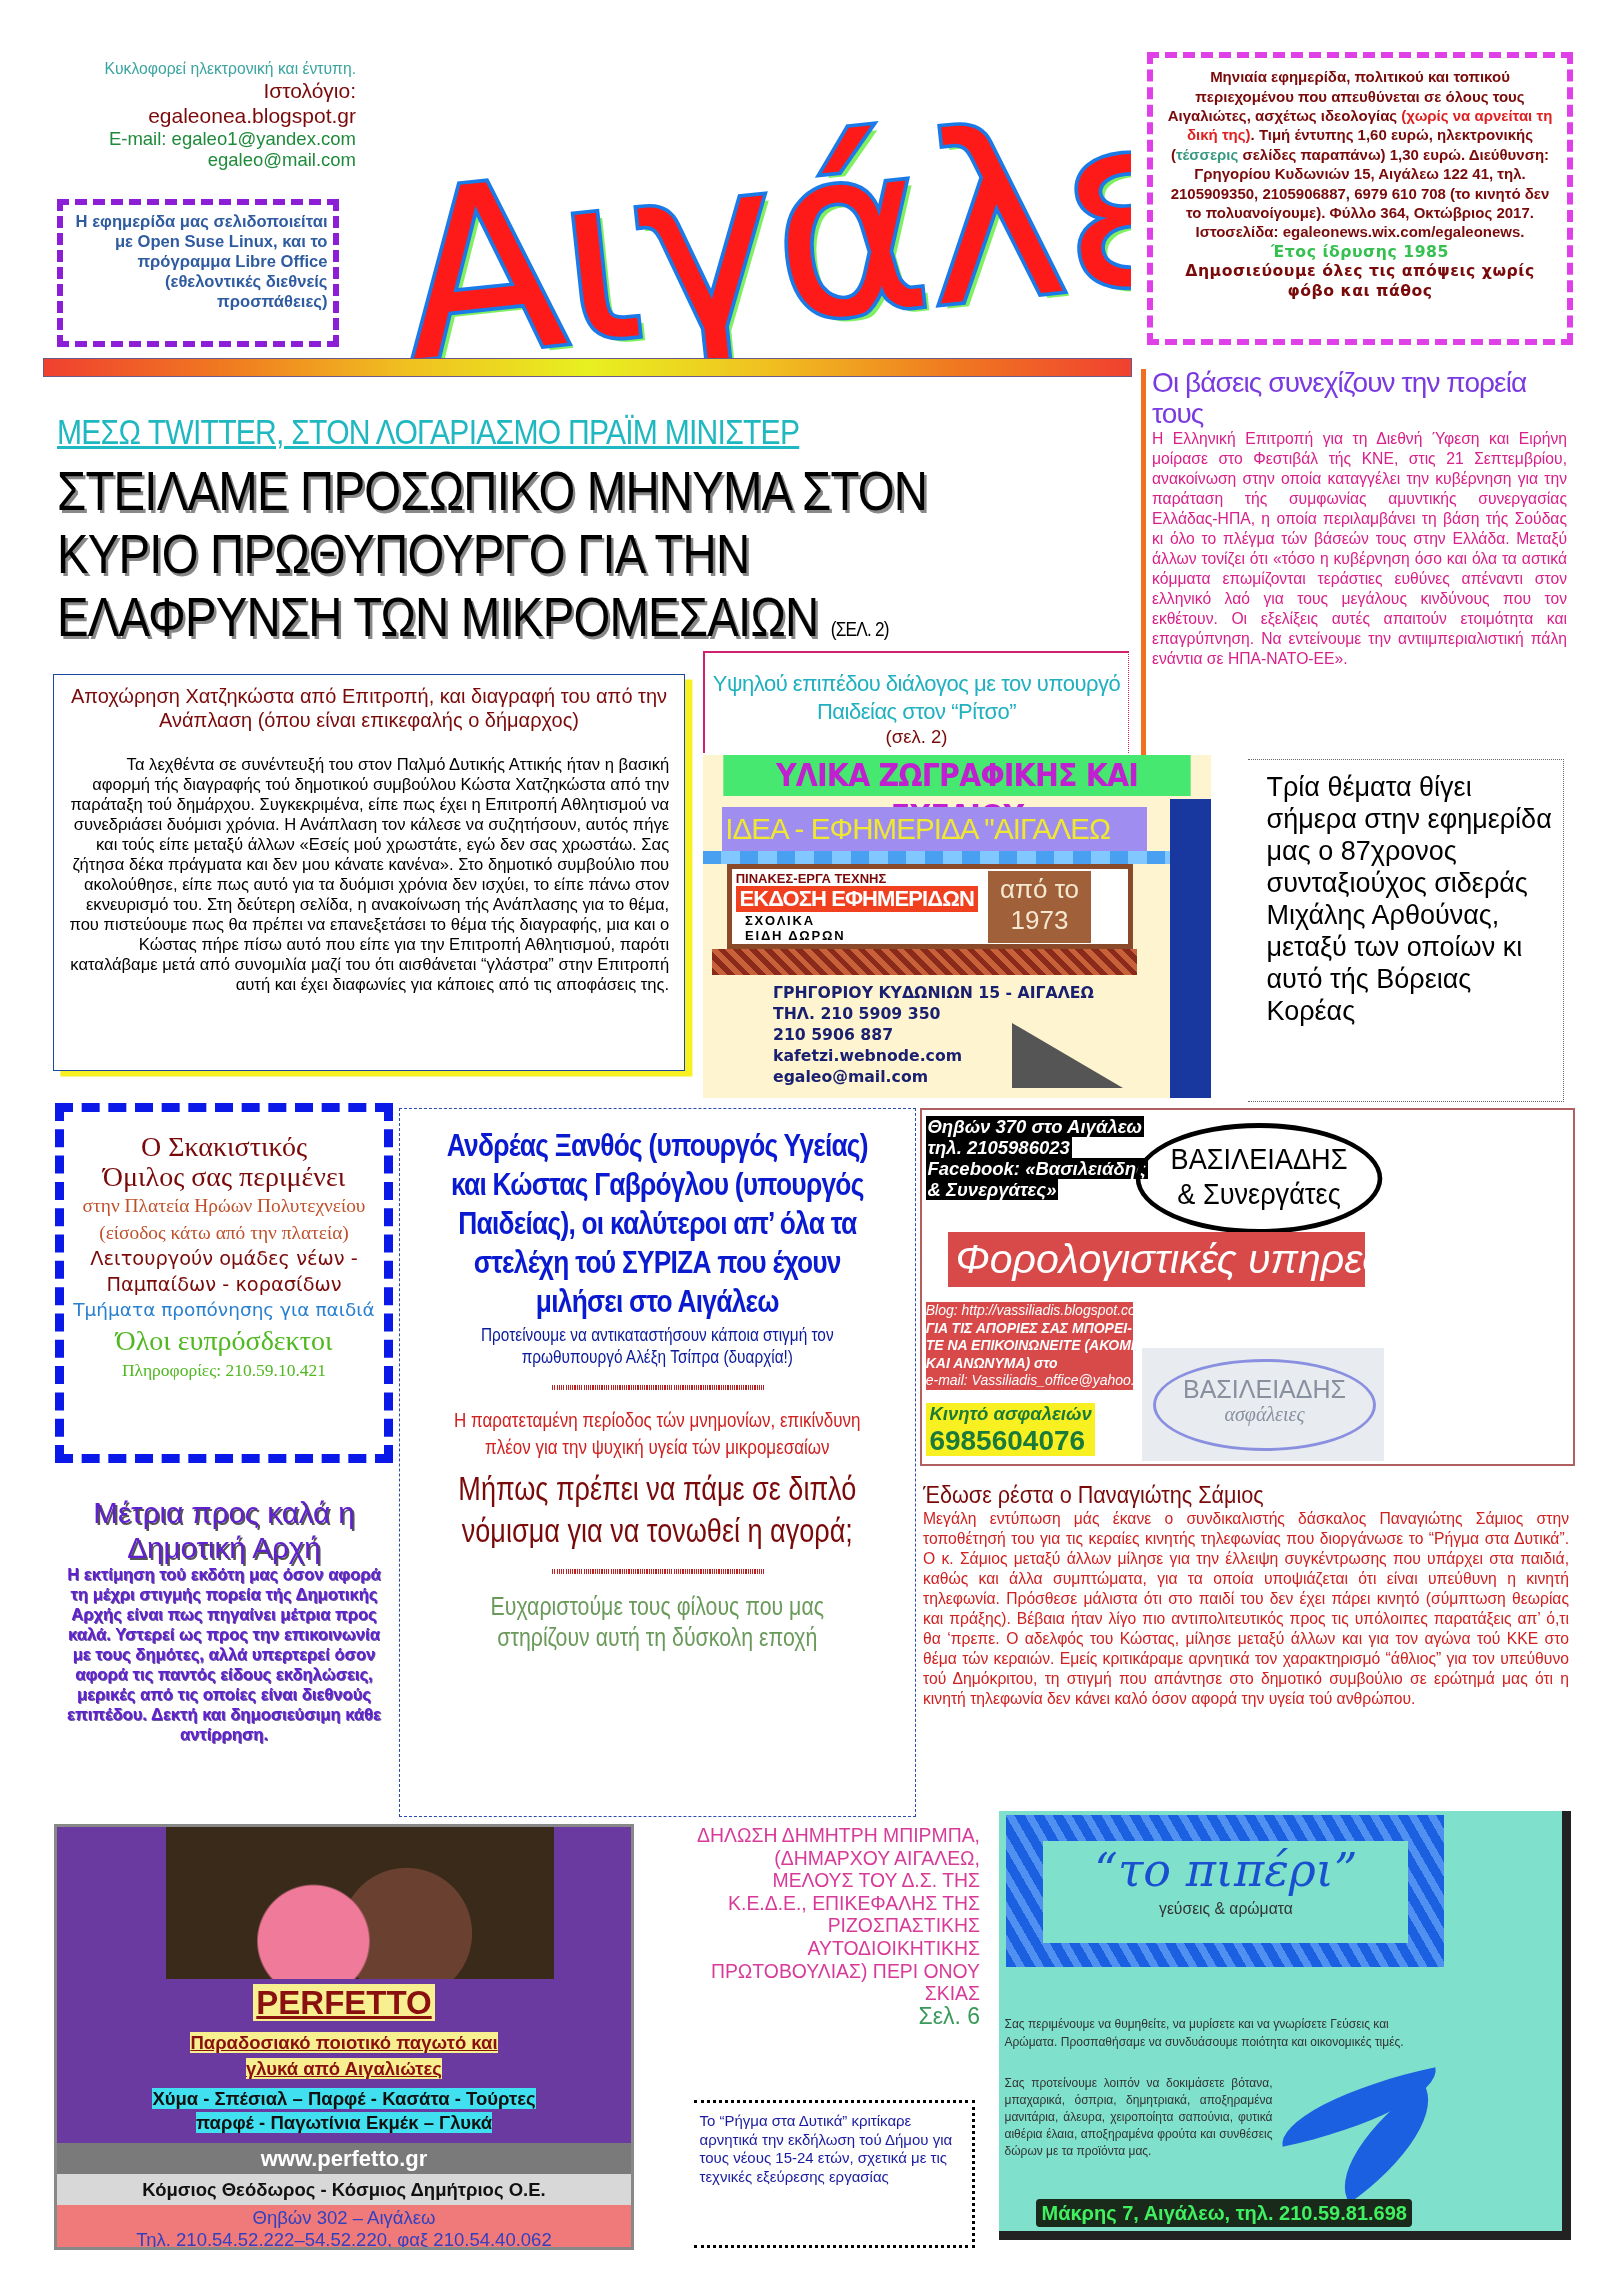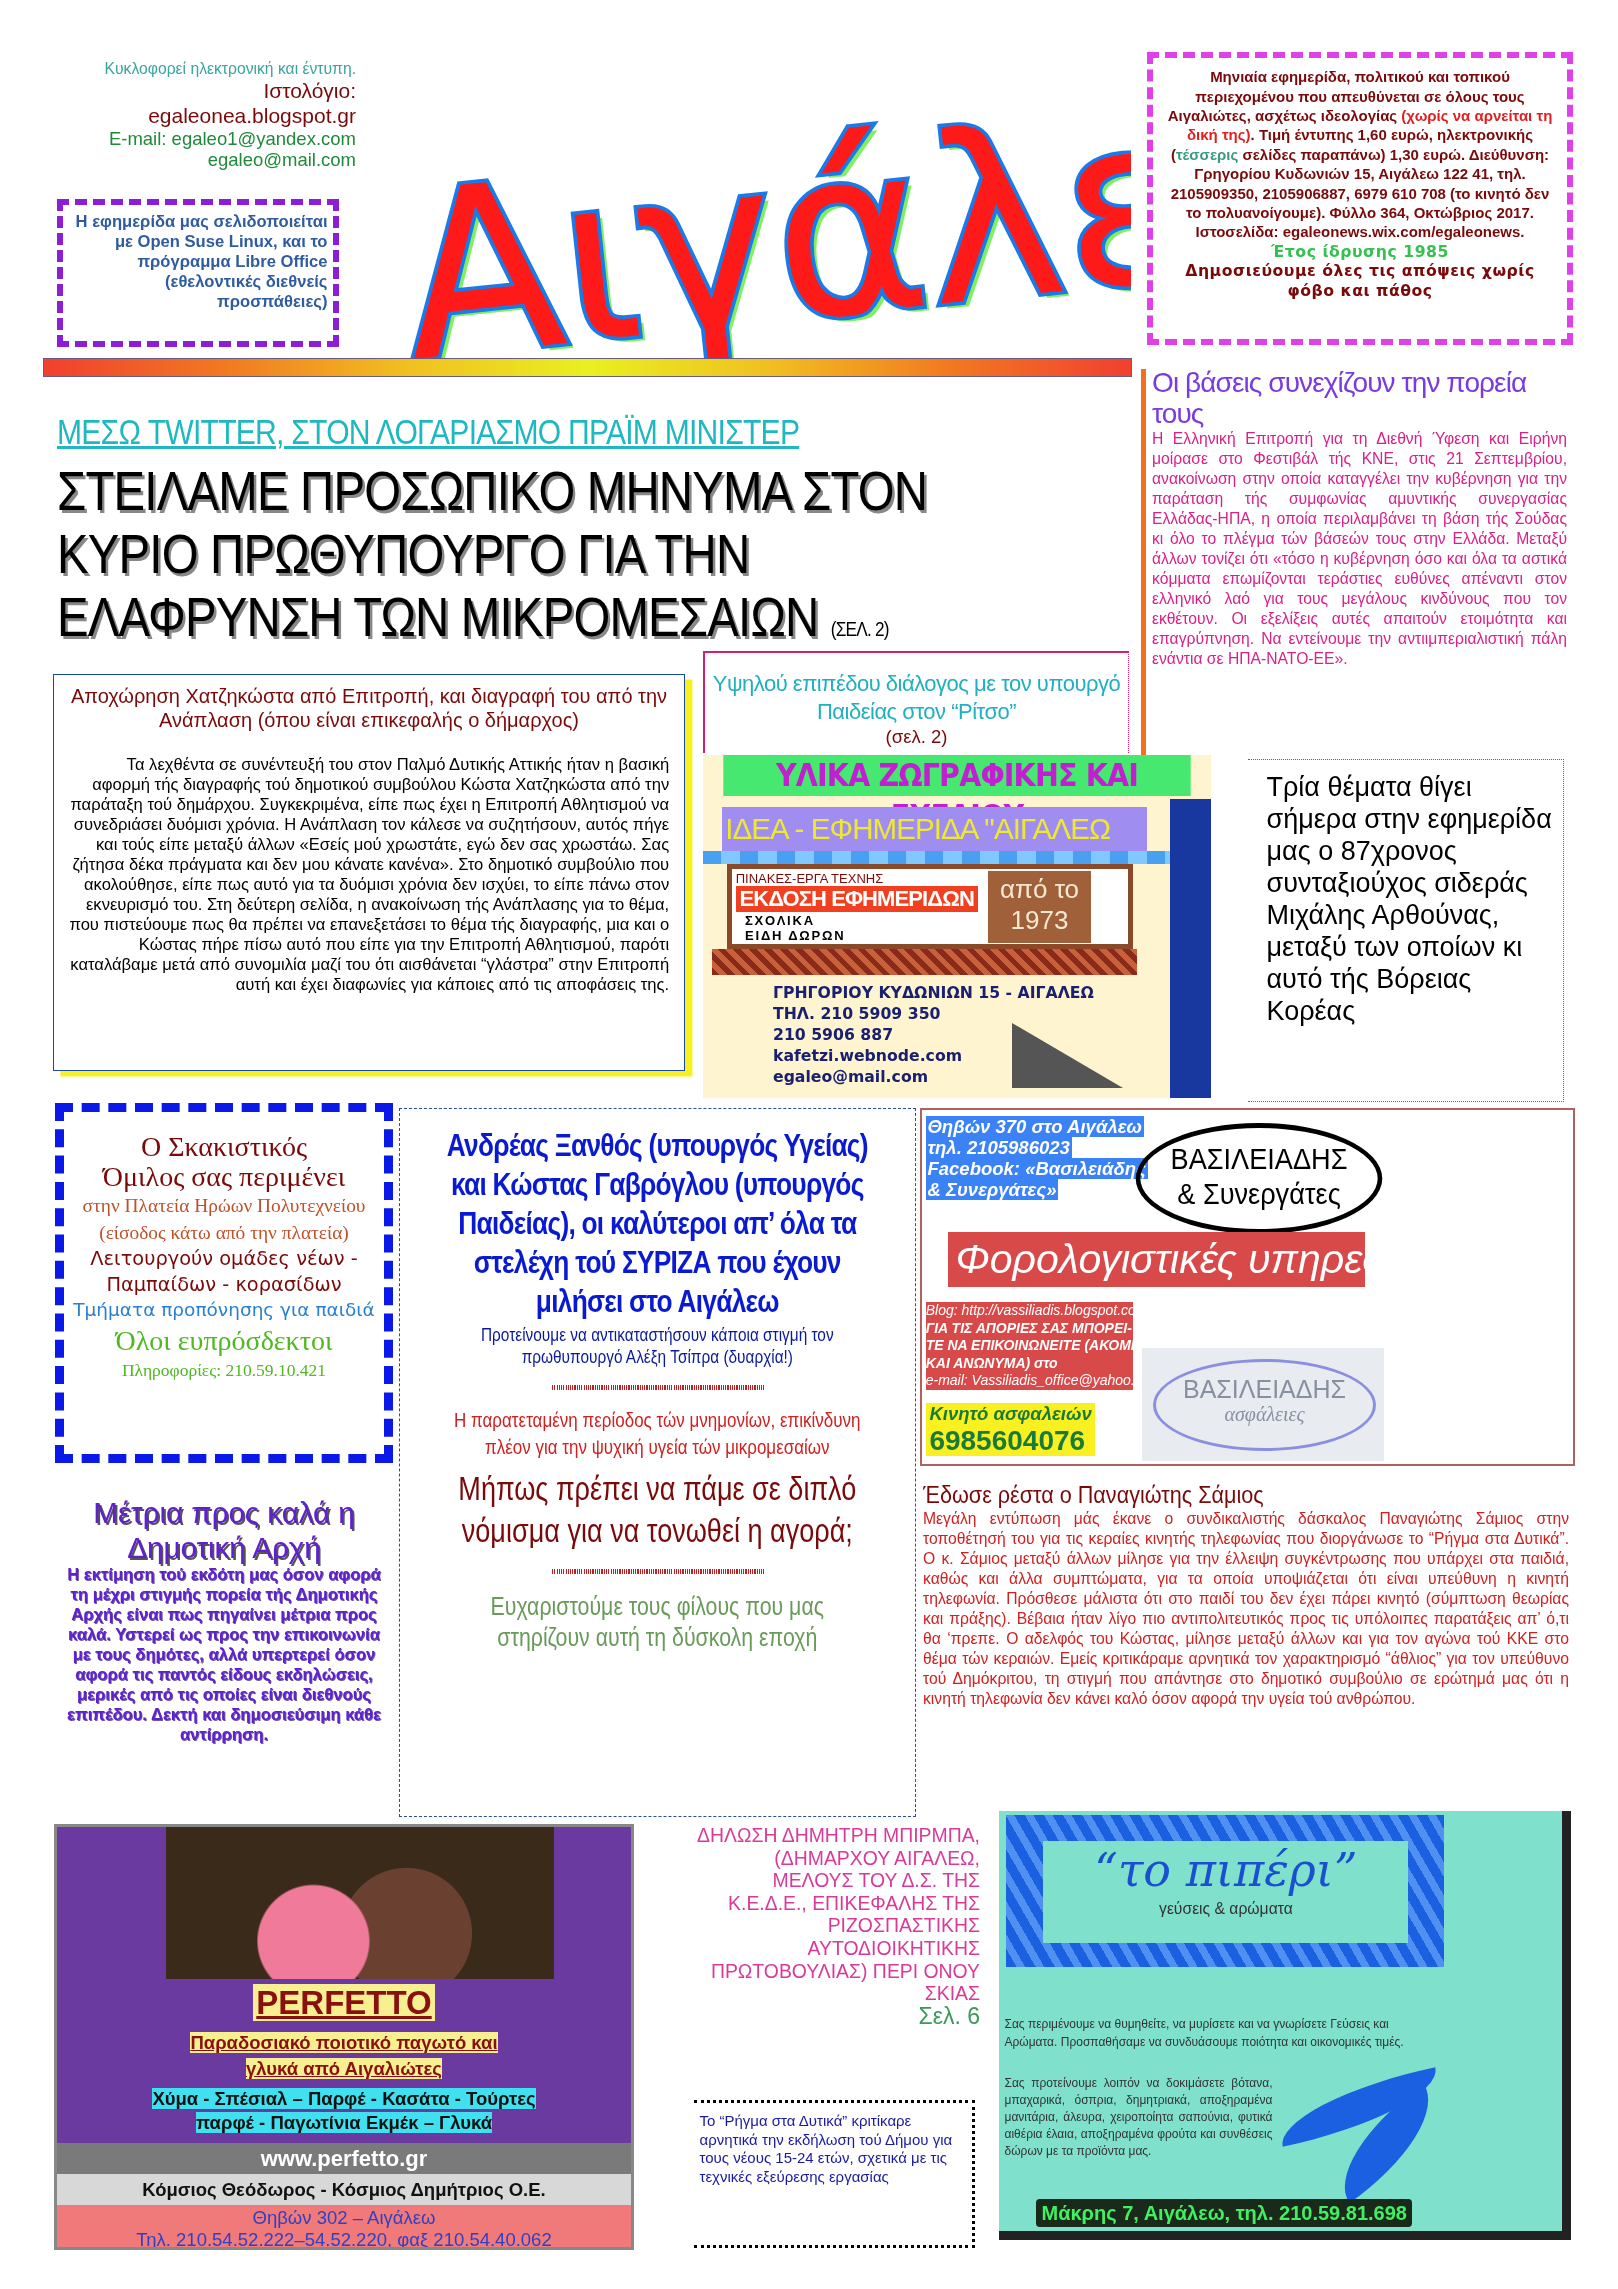--- a/index.html
+++ b/index.html
@@ -59,21 +59,21 @@
   #ritsos { left: 703px; top: 651px; width: 426px; height: 102px; border-top: 2.8px solid #d02070; border-left: 2.8px solid #d02070; border-right: 1.8px dotted #d02070; padding-top: 16.6px; text-align: center; }
   #ritsos .t { color: #20b0c0; font-size: 22px; line-height: 28px; letter-spacing: -0.5px; }
   #ritsos .p { color: #7a0a0a; font-size: 18.5px; }
 
   
   #ad-art { left: 703px; top: 755px; width: 508px; height: 343px; background: #fef4d0; overflow: hidden; }
   #ad-art .top { background: #46e870; height: 41px; text-align: center; color: #c020d0; font-weight: bold; font-size: 31px; line-height: 41px; font-family: "DejaVu Sans", sans-serif; letter-spacing: -0.9px; transform: scaleX(0.92); }
   #ad-art .idea { position: absolute; left: 18.5px; top: 52px; width: 425px; height: 44px; background: #9f8ef0; color: #f0e830; font-size: 29.5px; line-height: 44px; padding-left: 3.7px; letter-spacing: -0.9px; }
   #ad-art .wave { position: absolute; left: 0; top: 96px; width: 508px; height: 13px; background: repeating-linear-gradient(90deg, #4aa0f0 0 18.5px, #80c8ff 18.5px 37px); }
   #ad-art .inner { position: absolute; left: 24px; top: 109px; width: 406px; height: 85px; background: #fff; border: 5.5px solid #8a4a2a; }
-  #ad-art .inner .a { position: absolute; left: 3.7px; top: 1.8px; font-size: 13px; font-weight: normal; color: #7a0a0a; }
+  #ad-art .inner .a { position: absolute; left: 3.7px; top: 1.8px; font-size: 13px; font-weight: bold; color: #7a0a0a; }
   #ad-art .inner .b { position: absolute; left: 3.7px; top: 16.6px; background: #f04020; color: #fff; font-size: 22px; font-weight: bold; padding: 0 3.7px; letter-spacing: -0.9px; }
   #ad-art .inner .c { position: absolute; left: 13px; top: 44px; font-size: 13px; font-weight: bold; letter-spacing: 1.8px; }
   #ad-art .inner .d { position: absolute; left: 13px; top: 59px; font-size: 13px; font-weight: bold; letter-spacing: 1.8px; }
   #ad-art .inner .since { position: absolute; right: 37px; top: 1.8px; width: 103px; height: 72px; background: #a0603a; color: #f5e8d0; font-size: 26px; line-height: 31px; text-align: center; padding-top: 3.7px; }
   #ad-art .weave { position: absolute; left: 9.2px; top: 194px; width: 425px; height: 26px; background: repeating-linear-gradient(45deg, #8a2a1a 0 5.5px, #c8603a 5.5px 11px); }
   #ad-art .side { position: absolute; right: 0; top: 44px; width: 41px; height: 299px; background: #1838a0; }
   #ad-art .addr { position: absolute; left: 70px; top: 227px; color: #1a2070; font-weight: bold; font-size: 15.7px; line-height: 21px; font-family: "DejaVu Sans", sans-serif; }
   #ad-art .tri { position: absolute; left: 309px; top: 268px; width: 0; height: 0; border-left: 0 solid transparent; border-bottom: 65px solid #555; border-right: 111px solid transparent; }
 
   
@@ -97,21 +97,21 @@
   #politics { left: 399px; top: 1108px; width: 517px; height: 709px; border: 1.8px dashed #2a4ab0; padding: 16.6px 9.2px; text-align: center; }
   #politics .h { color: #0a1ad0; font-weight: bold; font-size: 31px; line-height: 39px; letter-spacing: -0.9px; transform: scaleX(0.85); }
   #politics .s { color: #0a1a9a; font-size: 17.5px; line-height: 22px; margin-top: 3.7px; transform: scaleX(0.88); }
   #politics .rule { width: 212px; height: 5.5px; margin: 16.6px auto; background: repeating-linear-gradient(90deg, #c02020 0 0.9px, #fff 0.9px 1.8px); }
   #politics .m { color: #d02020; font-size: 20px; line-height: 27px; transform: scaleX(0.85); }
   #politics .q { color: #7a0a0a; font-size: 33px; line-height: 42px; margin-top: 7.4px; transform: scaleX(0.82); }
   #politics .g { color: #6a9a5a; font-size: 26px; line-height: 31px; transform: scaleX(0.82); }
 
   
   #ad-vas { left: 920px; top: 1108px; width: 655px; height: 358px; border: 2.8px solid #b06060; background: #fff; overflow: hidden; }
-  #ad-vas .redl { background: #3b82f6; color: #fff; font-style: italic; font-weight: bold; font-size: 18.5px; line-height: 21px; padding: 0 1.8px; display: inline-block; }
+  #ad-vas .redl { background: #000000; color: #fff; font-style: italic; font-weight: bold; font-size: 18.5px; line-height: 21px; padding: 0 1.8px; display: inline-block; }
   #ad-vas .top { position: absolute; left: 3.7px; top: 5.5px; }
   #ad-vas .oval1 { position: absolute; left: 203px; top: 13px; width: 268px; height: 111px; border: 5.5px solid #000; border-radius: 50%; text-align: center; font-size: 29.5px; line-height: 35px; padding-top: 13px; transform: scaleX(0.92); }
   #ad-vas .big { position: absolute; left: 26px; top: 122px; width: 417px; height: 55px; background: #d84a4a; color: #fff; font-style: italic; font-size: 41px; line-height: 54px; padding-left: 7.4px; white-space: nowrap; overflow: hidden; }
   #ad-vas .blog { position: absolute; left: 3.7px; top: 192px; width: 207px; }
   #ad-vas .blog div { background: #d84a4a; color: #fff; font-style: italic; font-size: 14px; line-height: 17.5px; white-space: nowrap; overflow: hidden; }
   #ad-vas .mob { position: absolute; left: 3.7px; top: 293px; background: #f8f020; padding: 0 3.7px; }
   #ad-vas .mob .l { color: #1a7a3a; font-style: italic; font-weight: bold; font-size: 18.5px; }
   #ad-vas .mob .n { color: #1a7a3a; font-weight: bold; font-size: 28px; line-height: 31px; }
   #ad-vas .ins { position: absolute; left: 220px; top: 238px; width: 242px; height: 113px; background: #e8ebf0; }
   #ad-vas .oval2 { position: absolute; left: 11px; top: 11px; width: 223px; height: 92px; border: 3.7px solid #8a90e0; border-radius: 50%; text-align: center; color: #8890a0; padding-top: 13px; }

